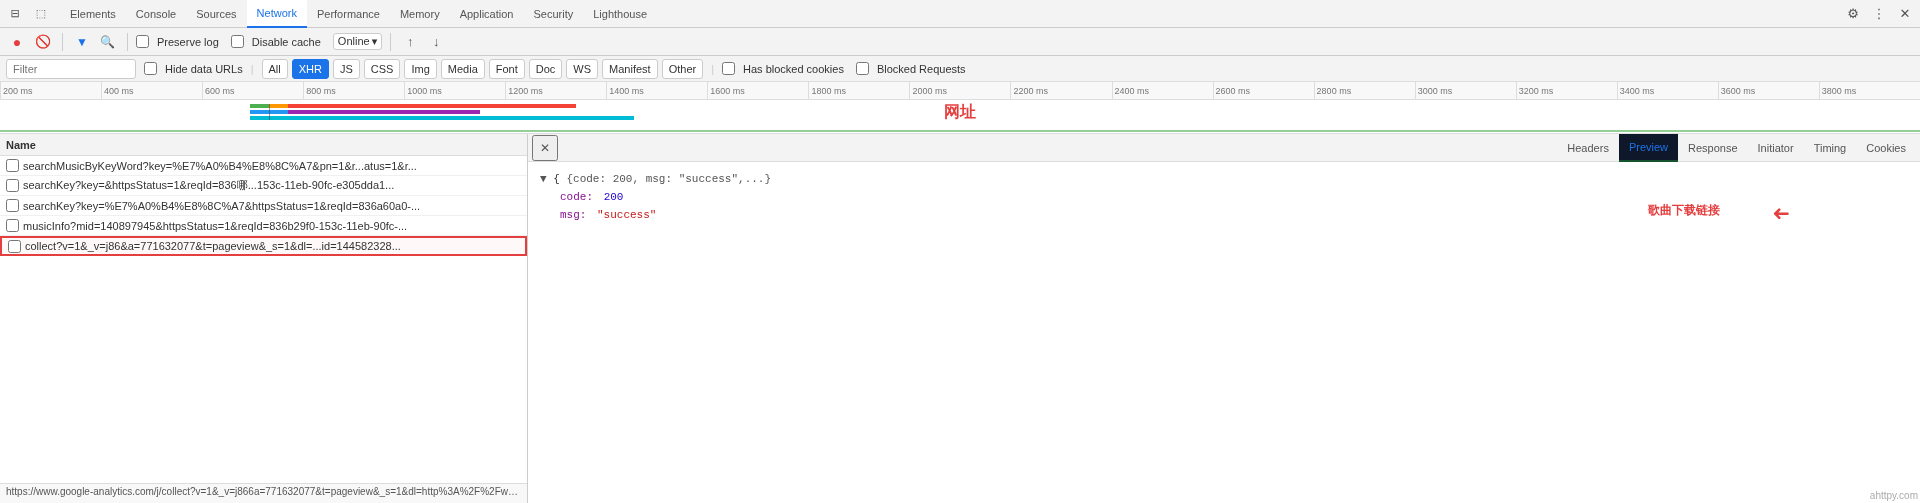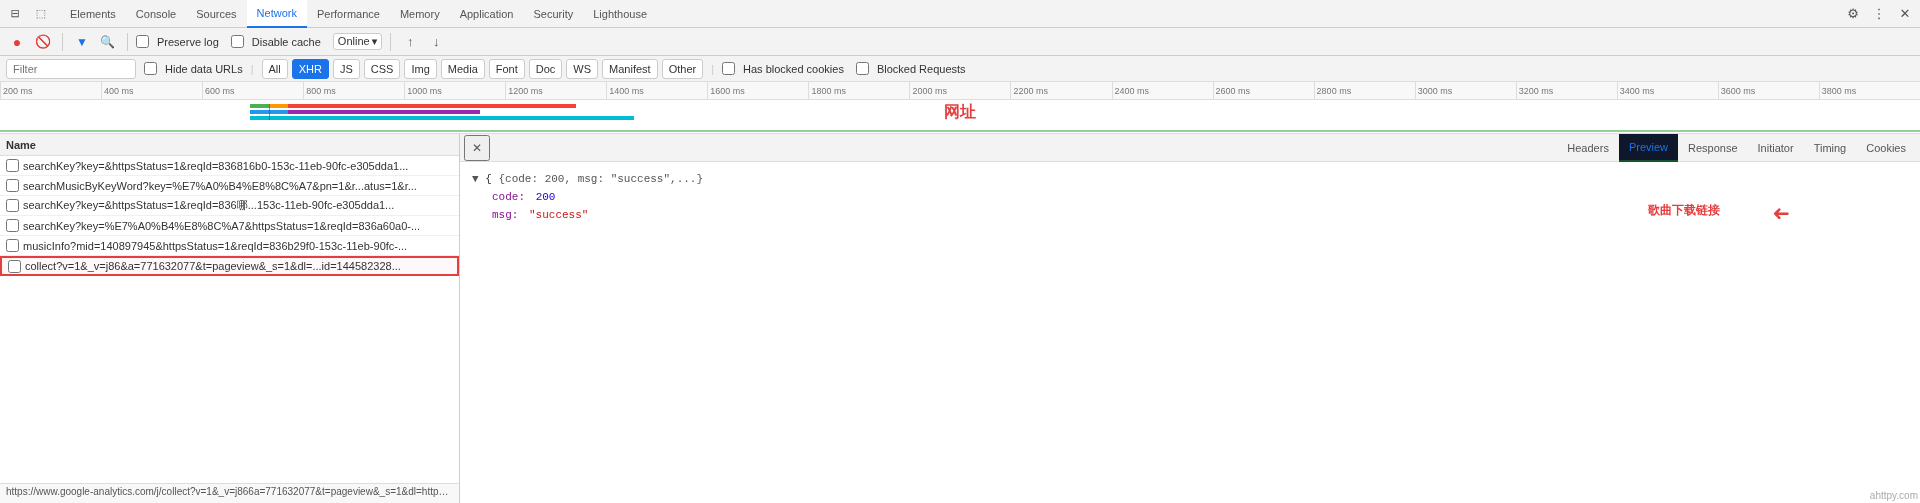--- a/index.html
+++ b/index.html
@@ -161,21 +161,21 @@
 
     
     .main-content {
       display: flex;
       height: calc(503px - 28px - 28px - 26px - 52px);
       overflow: hidden;
     }
 
     
     .requests-panel {
-      width: 460px;
+      width: 528px;
       border-right: 1px solid #ccc;
       overflow: hidden;
       display: flex;
       flex-direction: column;
     }
     .requests-header {
       display: flex;
       align-items: center;
       height: 22px;
       background: #f3f3f3;
@@ -443,24 +443,20 @@
 
 <div class="main-content">
 
   <div class="requests-panel">
     <div class="requests-header">
       <span>Name</span>
     </div>
     <div class="requests-list">
       <div class="request-item">
         <input type="checkbox" style="">
-        <span class="name-text">searchKey?key=&amp;httpsStatus=1&amp;reqId=836816b0-153c-11eb-90fc-e305dda1...</span>
-      </div>
-      <div class="request-item">
-        <input type="checkbox" style="">
         <span class="name-text">searchMusicByKeyWord?key=%E7%A0%B4%E8%8C%A7&amp;pn=1&amp;r...atus=1&amp;r...</span>
       </div>
       <div class="request-item">
         <input type="checkbox" style="">
         <span class="name-text">searchKey?key=&amp;httpsStatus=1&amp;reqId=836哪...153c-11eb-90fc-e305dda1...</span>
       </div>
       <div class="request-item">
         <input type="checkbox" style="">
         <span class="name-text">searchKey?key=%E7%A0%B4%E8%8C%A7&amp;httpsStatus=1&amp;reqId=836a60a0-...</span>
       </div>

